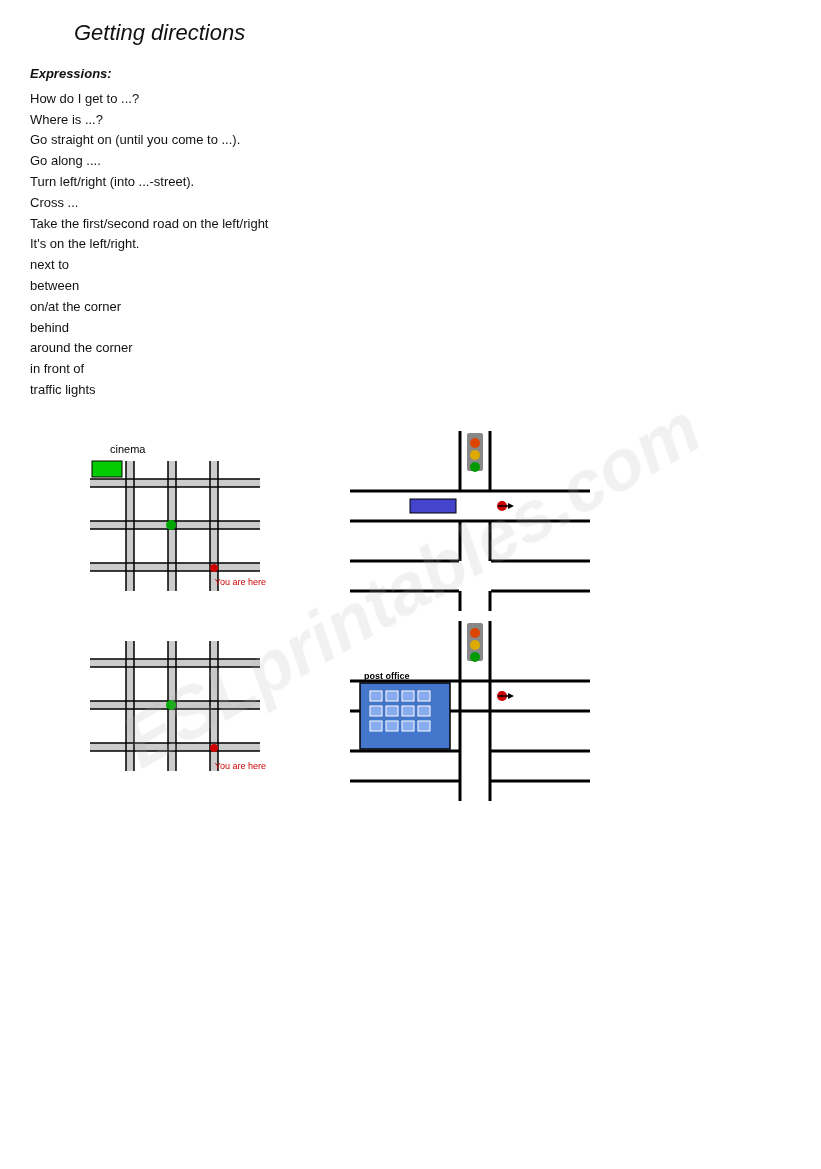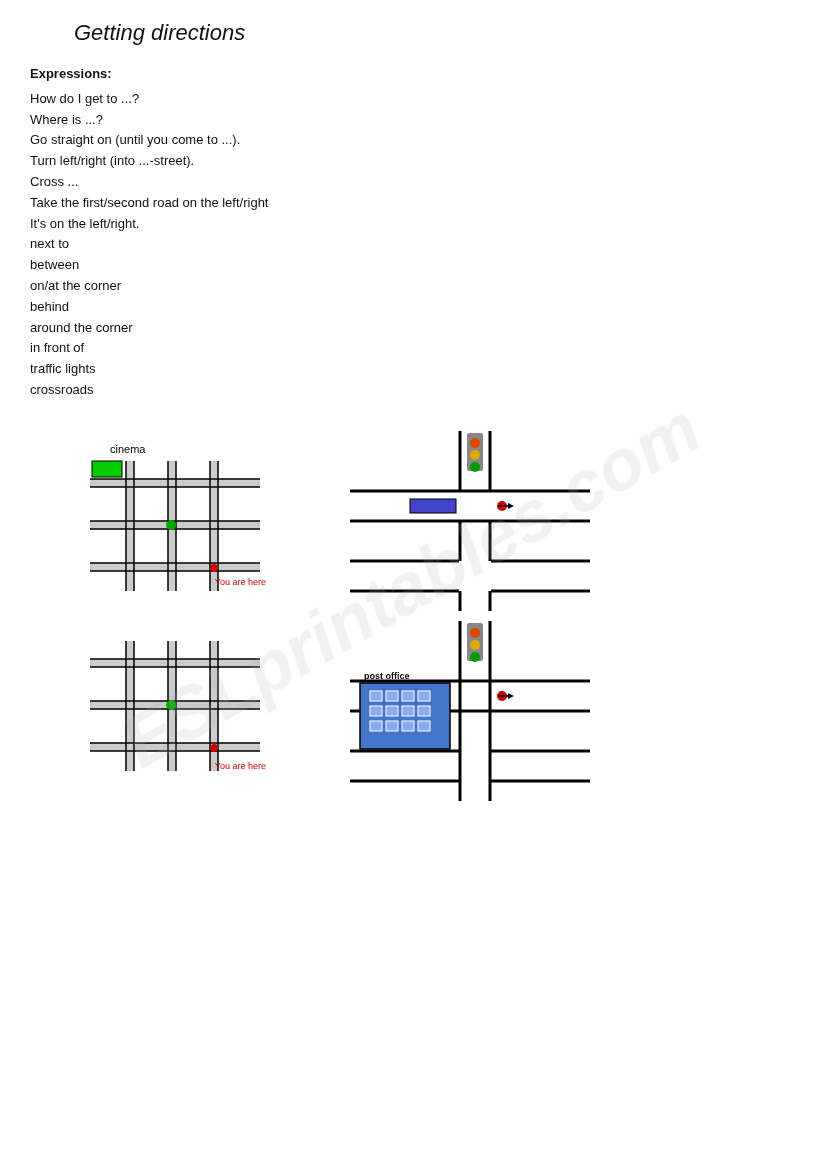--- a/index.html
+++ b/index.html
@@ -16,20 +16,21 @@
       font-size: 22px;
       font-weight: normal;
       margin-bottom: 18px;
       font-style: italic;
       margin-left: 44px;
     }
     .expressions-title {
       font-size: 14px;
       font-weight: bold;
       margin-bottom: 4px;
+      font-style: italic;
     }
     .expressions p {
       line-height: 1.6;
       font-size: 13px;
     }
     .diagrams-section {
       display: flex;
       margin-top: 30px;
       gap: 20px;
     }
@@ -76,32 +77,32 @@
 <body>
 
 <h1>Getting directions</h1>
 
 <div class="expressions">
   <p class="expressions-title">Expressions:</p>
   <div id="expressions-list">
       <p>How do I get to ...?</p>
       <p>Where is ...?</p>
       <p>Go straight on (until you come to ...).</p>
+      <p>Go along ....</p>
       <p>Turn left/right (into ...-street).</p>
       <p>Cross ...</p>
       <p>Take the first/second road on the left/right</p>
       <p>It's on the left/right.</p>
       <p>next to</p>
       <p>between</p>
       <p>on/at the corner</p>
       <p>behind</p>
       <p>around the corner</p>
       <p>in front of</p>
       <p>traffic lights</p>
-      <p>crossroads</p>
     </div>
 </div>
 
 <div class="diagrams-section">
 
   <div class="left-diagrams">
 
     <div class="map-container">
       <svg width="240" height="170">
 

